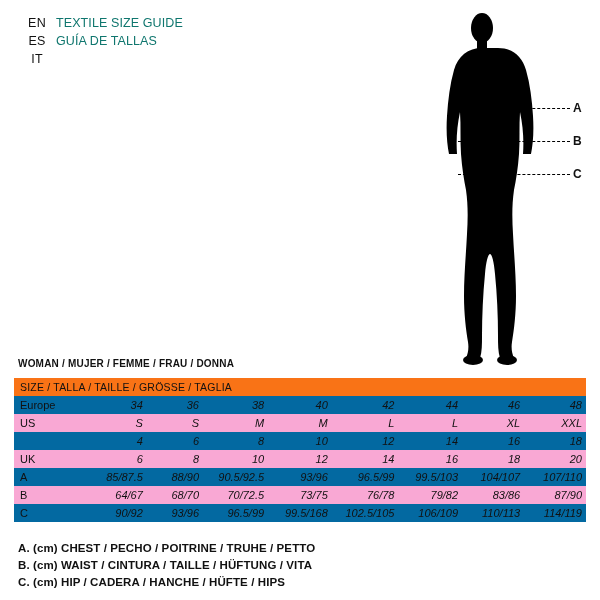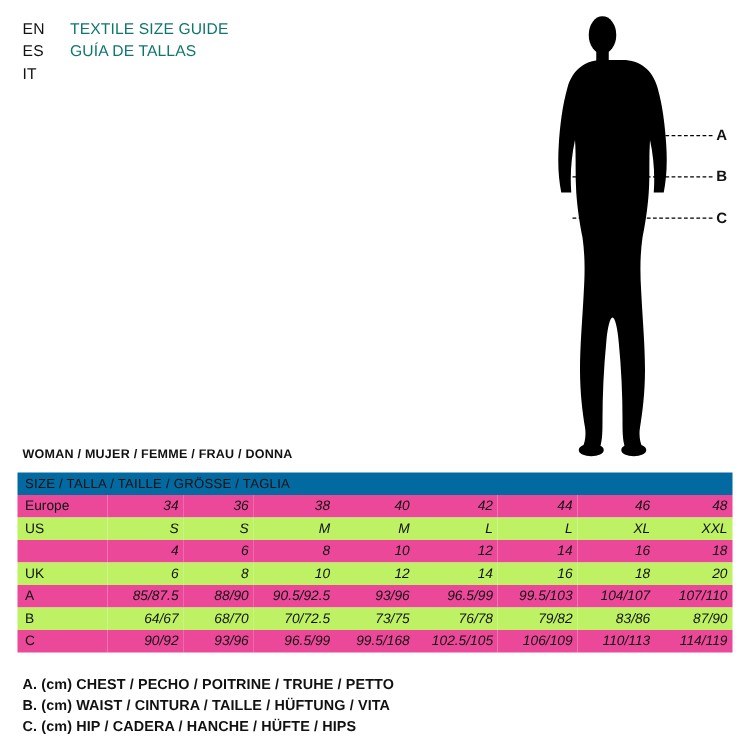--- a/index.html
+++ b/index.html
@@ -19,20 +19,21 @@
     width: 600px;
     height: 600px;
   }
 
   
   .lang-block {
     position: absolute;
     left: 18px;
     top: 14px;
     width: 300px;
+    text-align: center;
   }
   .lang-row {
     display: flex;
     align-items: baseline;
     height: 18px;
     line-height: 18px;
   }
   .lang-code {
     width: 38px;
     font-size: 12.5px;
@@ -93,31 +94,31 @@
     border-collapse: collapse;
     font-size: 11px;
   }
   table.size-table td {
     height: 18px;
     padding: 0 4px;
     color: #111;
     white-space: nowrap;
   }
   .row-head td {
-    background: #0369a1;
+    background: #f97316;
     font-weight: normal;
     font-size: 10.5px;
     letter-spacing: 0.2px;
     margin-left: 12px;
   }
   .row-shade td {
-    background: #ec4899;
+    background: #0369a1;
   }
   .row-plain td {
-    background: #bef264;
+    background: #f9a8d4;
   }
   .col-label {
     width: 88px;
     text-align: left;
     padding-left: 6px !important;
   }
   .cell {
     text-align: right;
     width: 68px;
     font-style: italic;

